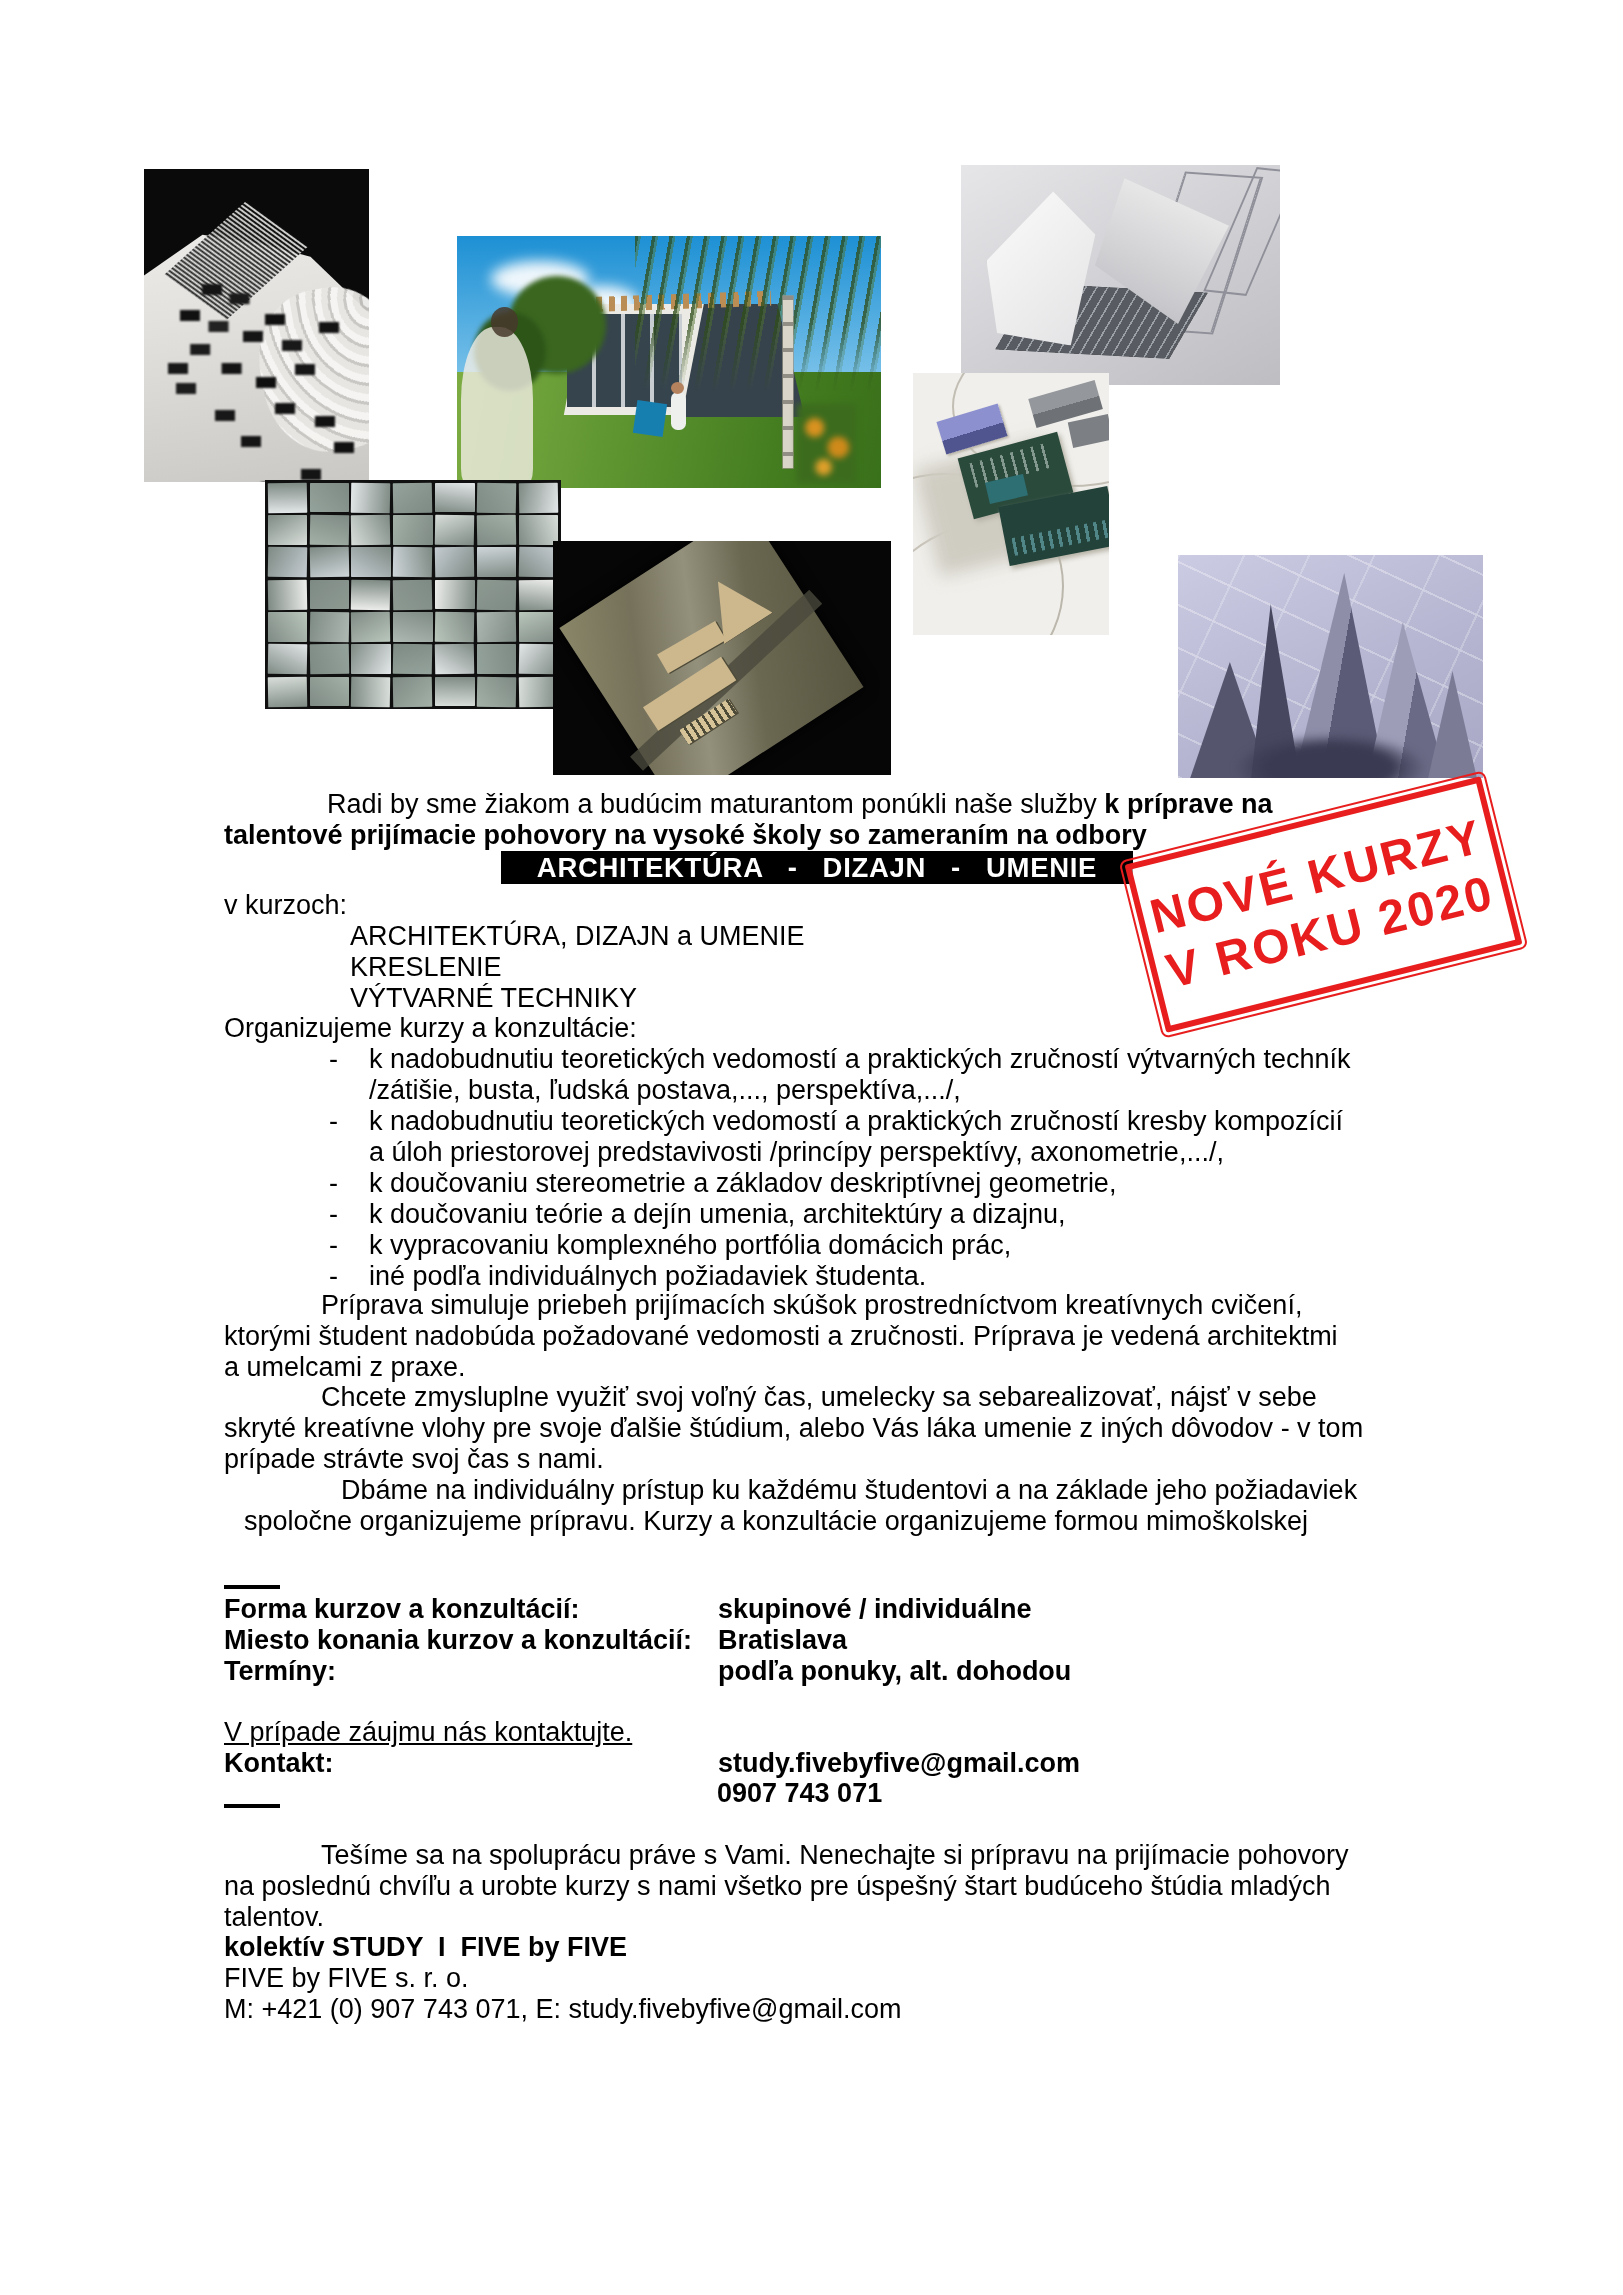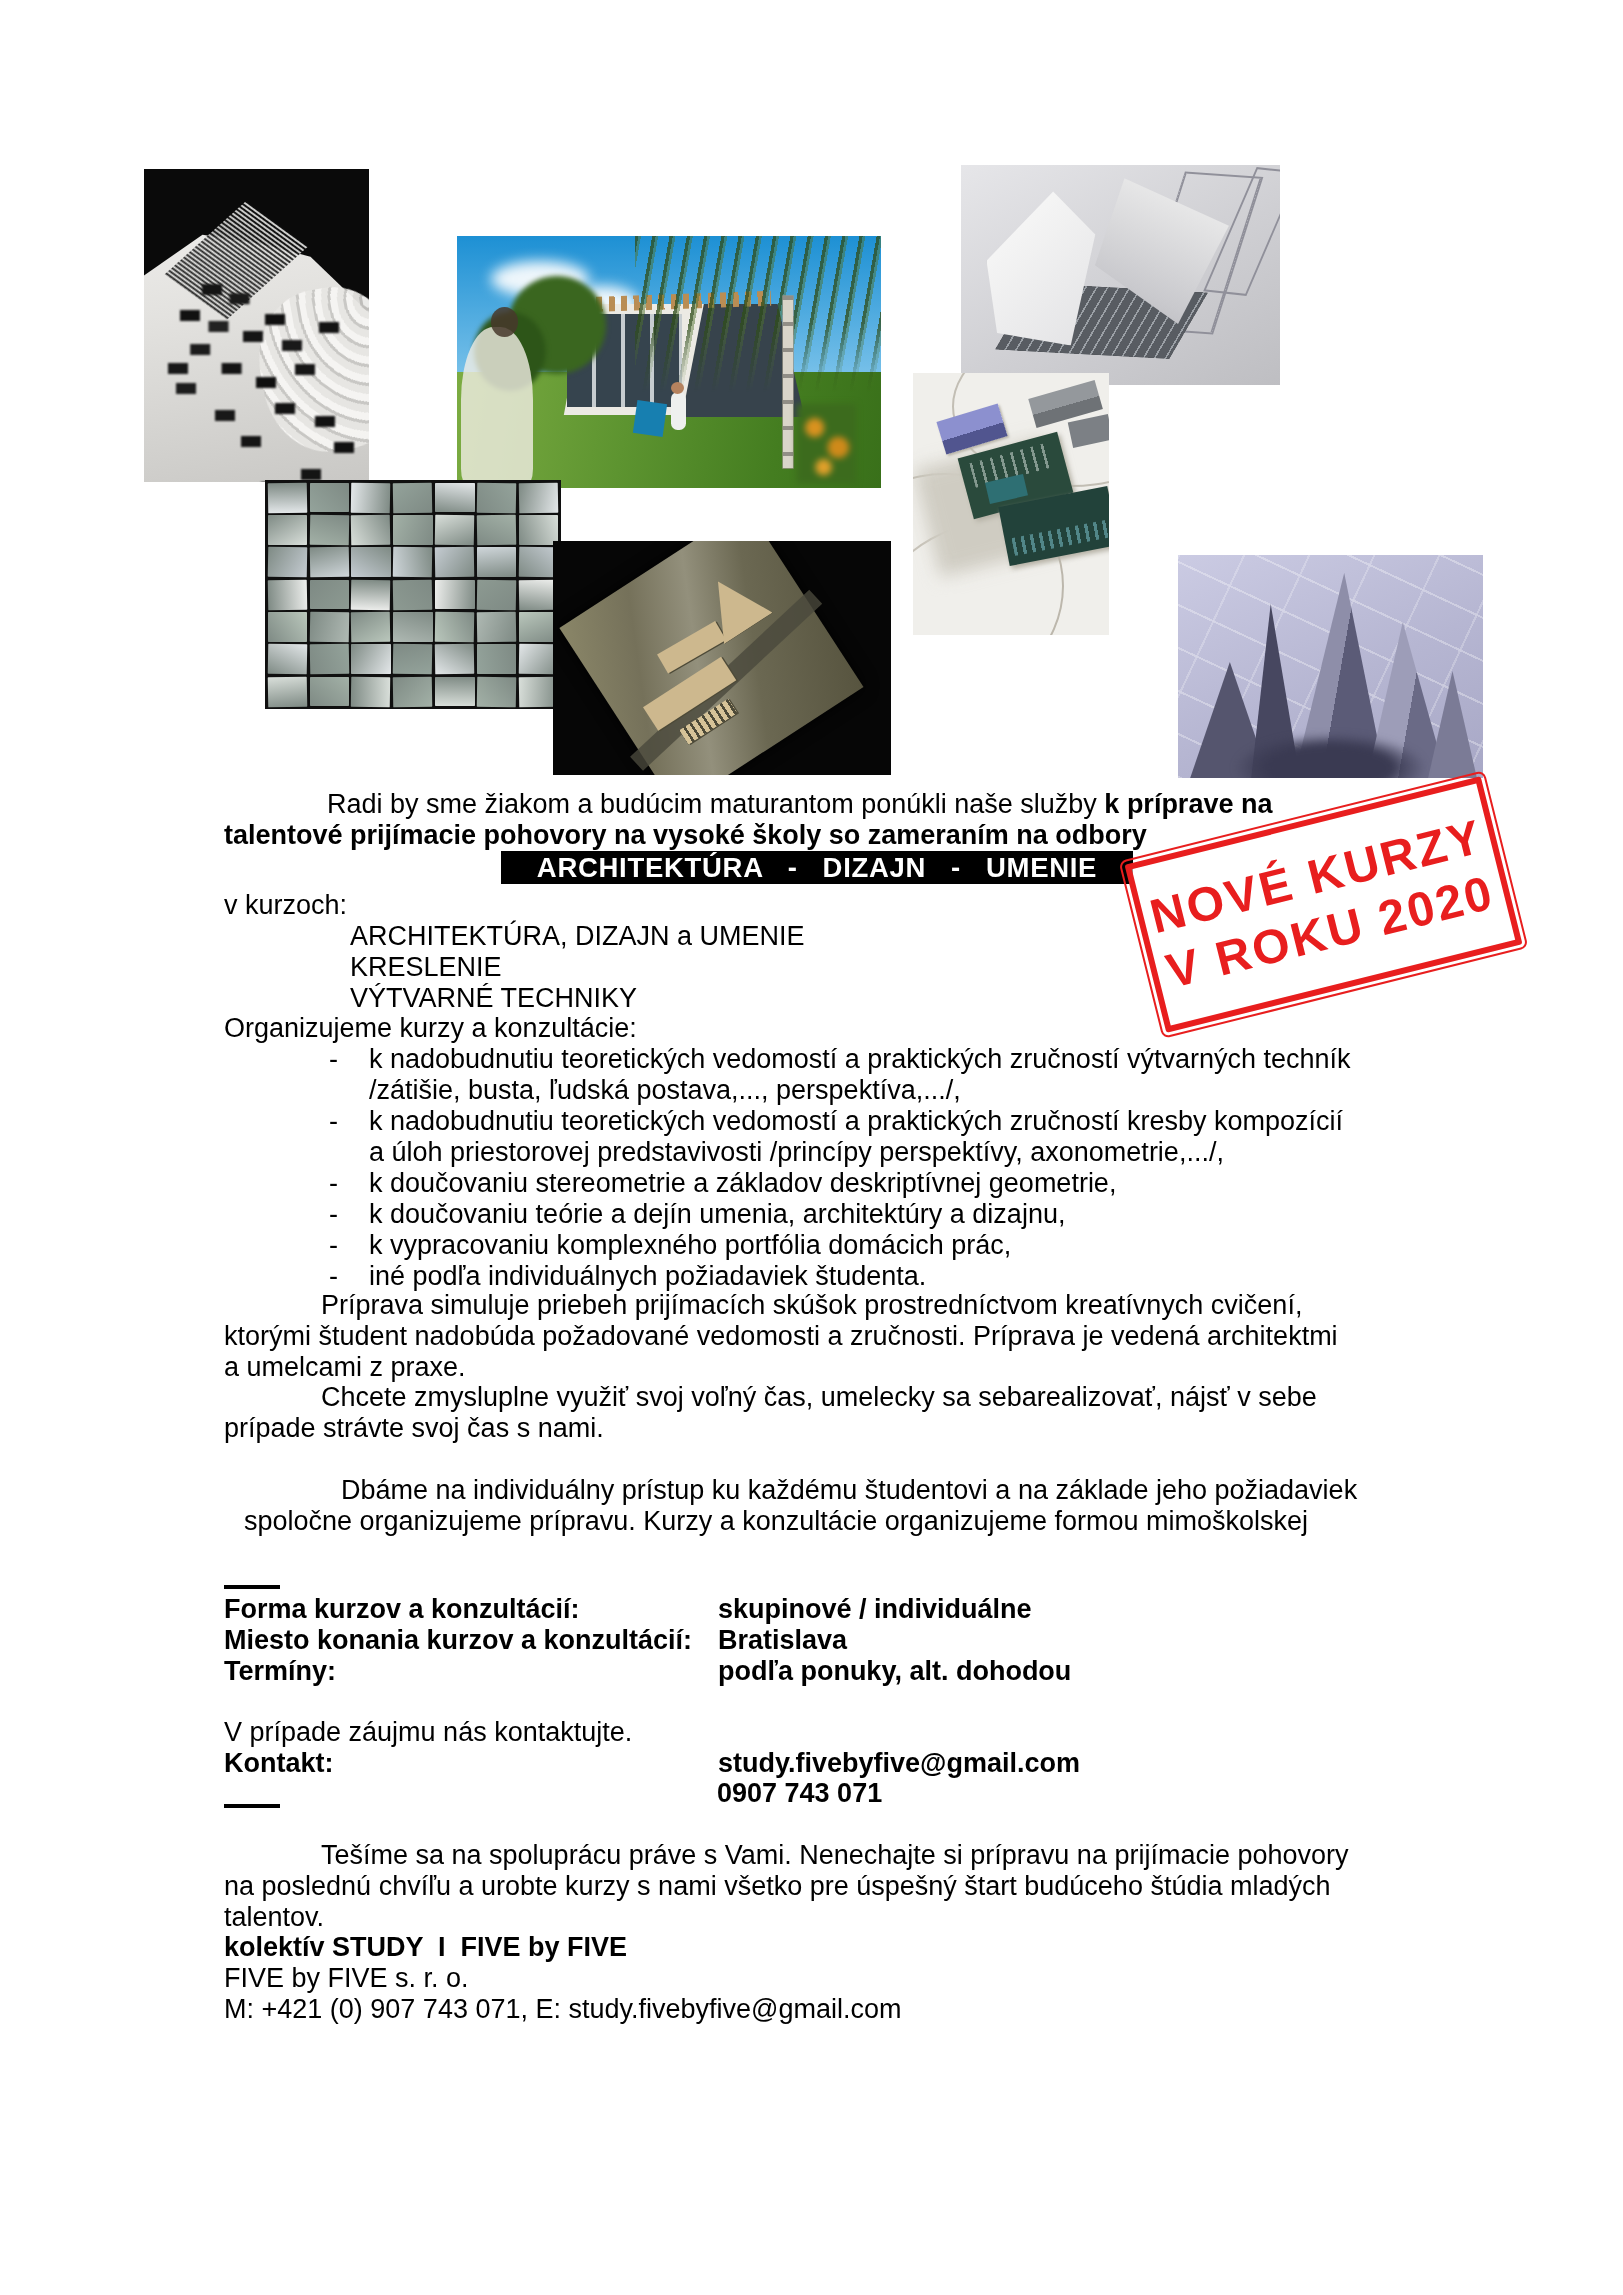--- a/index.html
+++ b/index.html
@@ -336,20 +336,21 @@
     <div class="tline bl"><span class="dash">-</span><span>iné podľa individuálnych požiadaviek študenta.</span></div>
   </div>
 
   <div class="abs" style="left:224px;top:1290px;">
     <div class="tline ind2">Príprava simuluje priebeh prijímacích skúšok prostredníctvom kreatívnych cvičení,</div>
     <div class="tline">ktorými študent nadobúda požadované vedomosti a zručnosti. Príprava je vedená architektmi</div>
     <div class="tline">a umelcami z praxe.</div>
   </div>
   <div class="abs" style="left:224px;top:1382px;">
     <div class="tline ind2">Chcete zmysluplne využiť svoj voľný čas, umelecky sa sebarealizovať, nájsť v sebe</div>
+    <div class="tline">skryté kreatívne vlohy pre svoje ďalšie štúdium, alebo Vás láka umenie z iných dôvodov - v tom</div>
     <div class="tline">prípade strávte svoj čas s nami.</div>
   </div>
   <div class="abs" style="left:224px;top:1475px;margin-left:20px;">
     <div class="tline ind2">Dbáme na individuálny prístup ku každému študentovi a na základe jeho požiadaviek</div>
     <div class="tline">spoločne organizujeme prípravu. Kurzy a konzultácie organizujeme formou mimoškolskej</div>
   </div>
 
   <div class="rule" style="left:224px;top:1585px;"></div>
 
   <div class="abs" style="left:224px;top:1594px;">
@@ -360,21 +361,21 @@
     <div class="row tline">
       <span class="b">Miesto konania kurzov a konzultácií:</span>
       <span class="val b">Bratislava</span>
     </div>
     <div class="row tline">
       <span class="b">Termíny:</span>
       <span class="val b">podľa ponuky, alt. dohodou</span>
     </div>
   </div>
 
-  <div class="abs tline" style="left:224px;top:1717px;">V prípade záujmu nás kontaktujte.</div>
+  <div class="abs tline" style="left:224px;top:1717px;text-decoration:underline;">V prípade záujmu nás kontaktujte.</div>
   <div class="abs row tline" style="left:224px;top:1748px;width:1185px;">
     <span class="b">Kontakt:</span>
     <span class="val b">study.fivebyfive@gmail.com</span>
   </div>
   <div class="abs tline b" style="left:717px;top:1778px;">0907 743 071</div>
 
   <div class="rule" style="left:224px;top:1804px;"></div>
 
   <div class="abs" style="left:224px;top:1840px;">
     <div class="tline ind2">Tešíme sa na spoluprácu práve s Vami. Nenechajte si prípravu na prijímacie pohovory</div>

